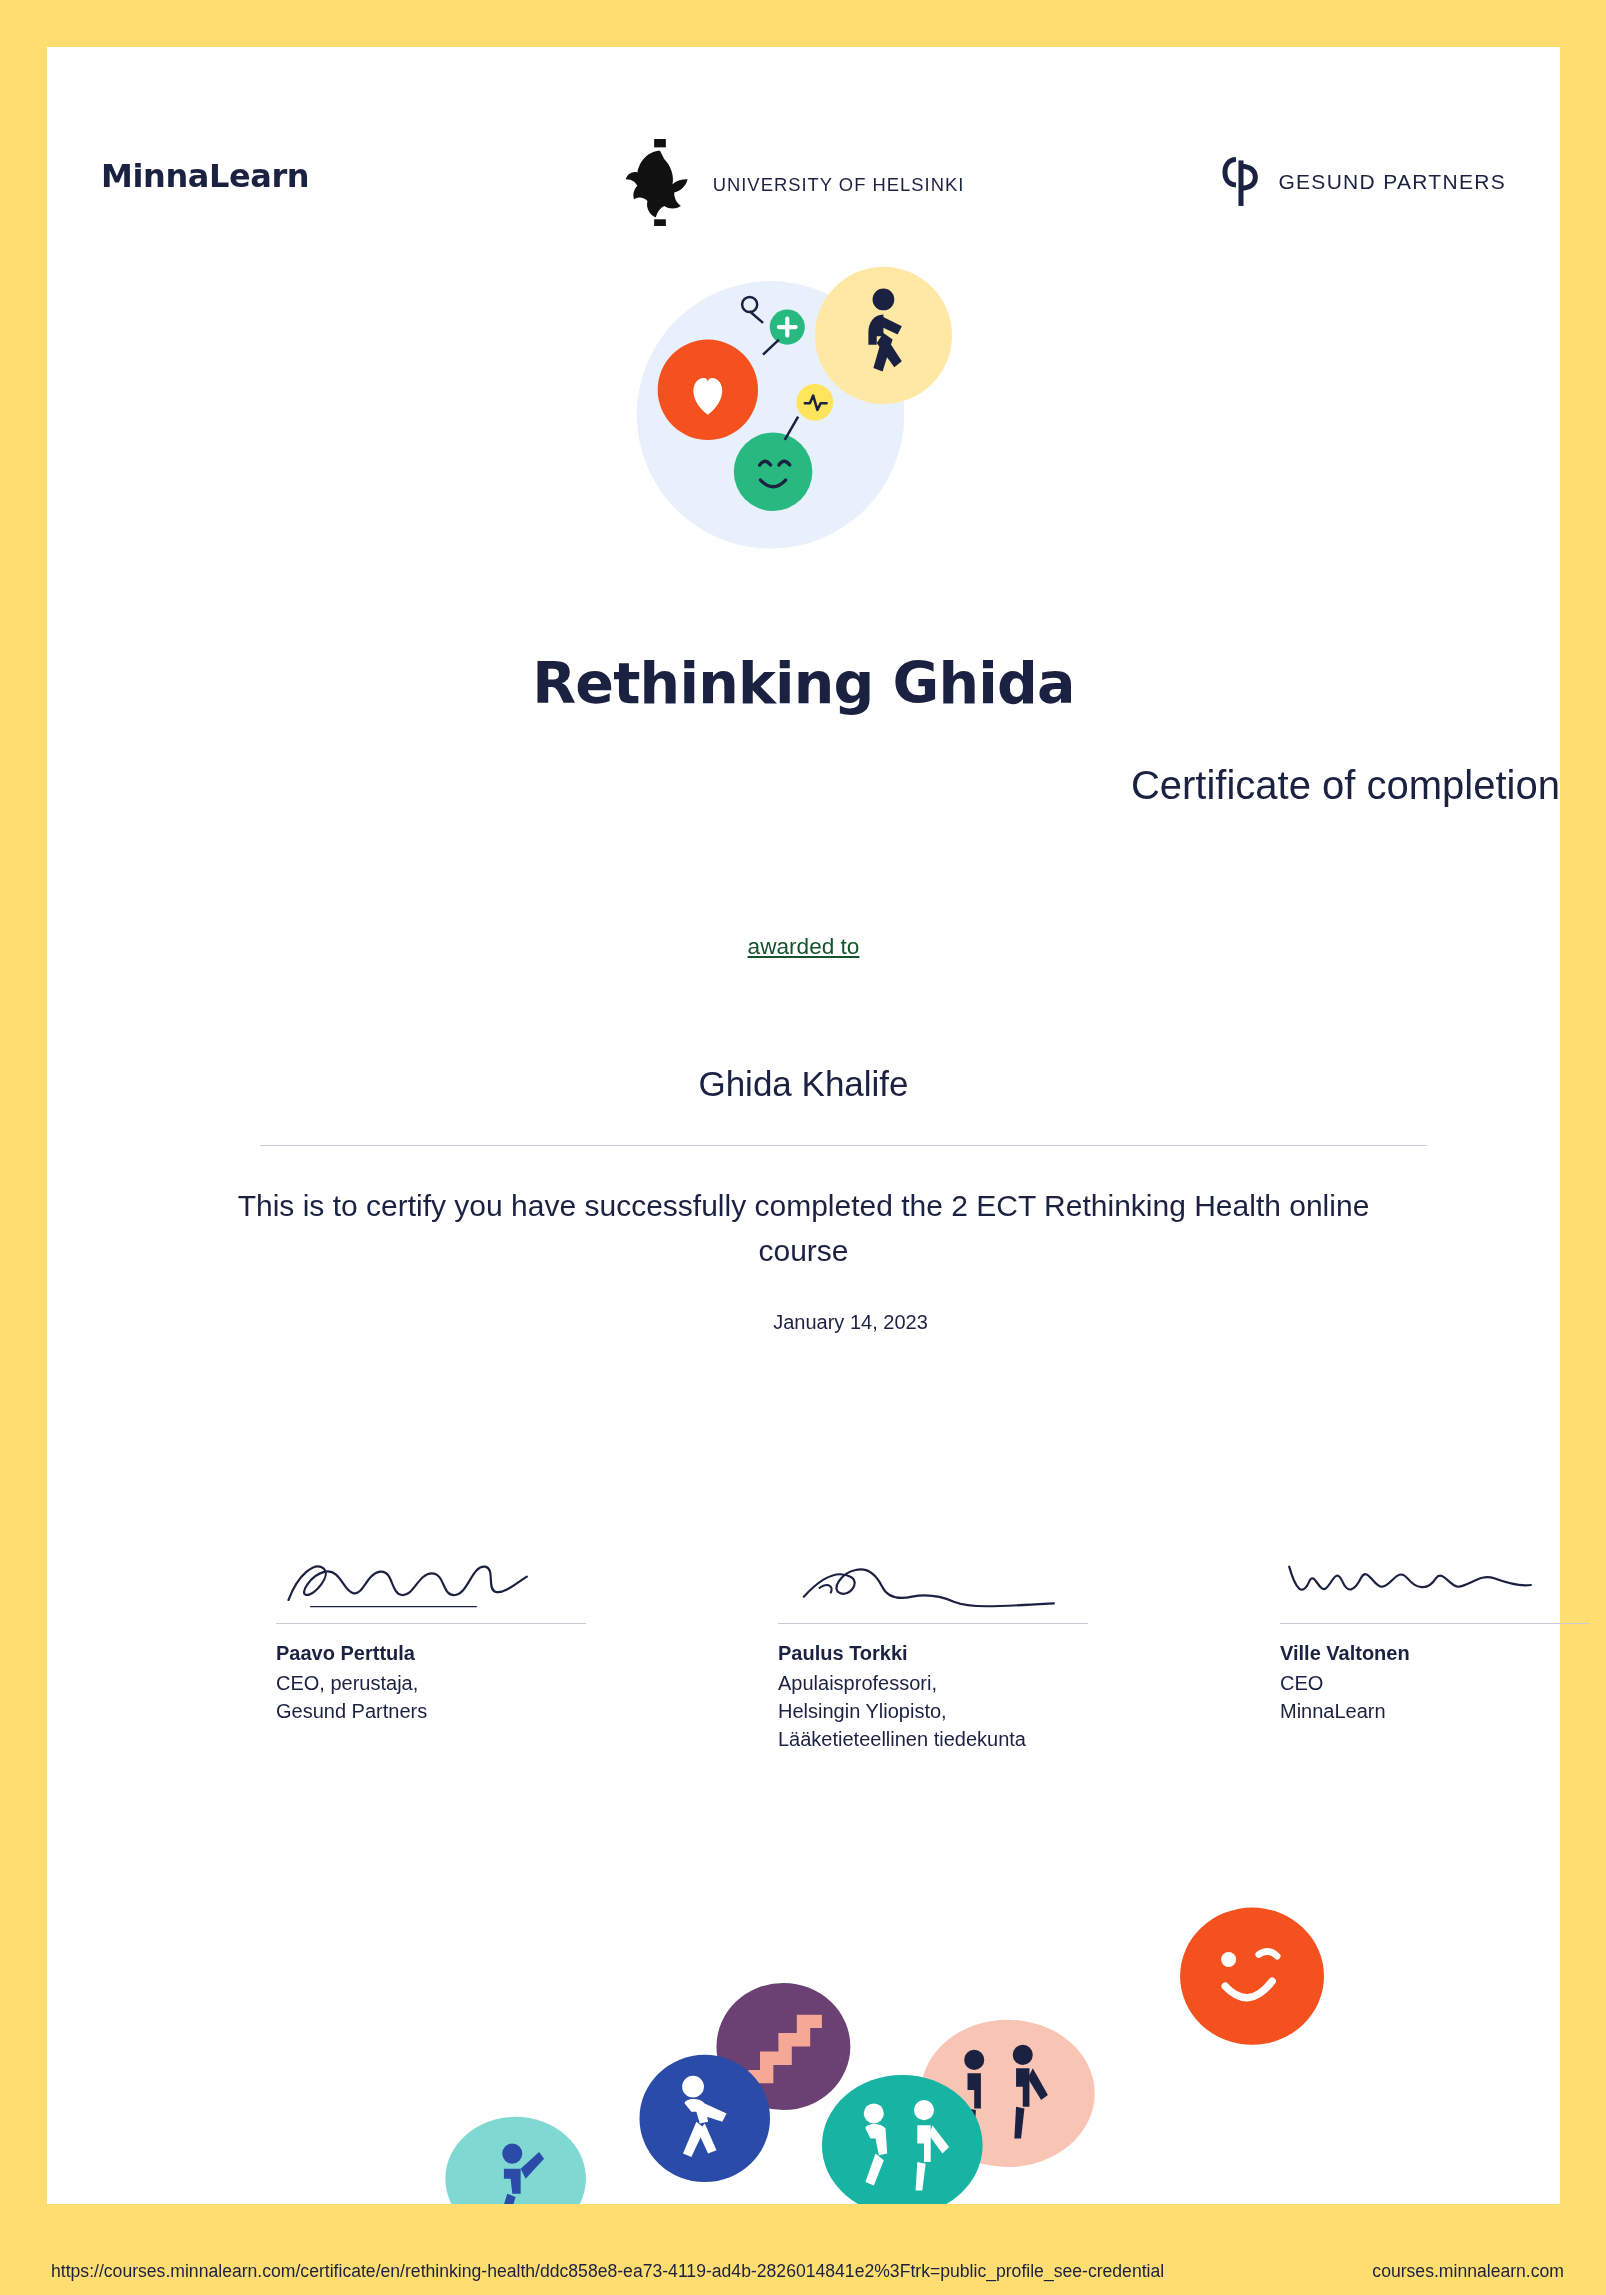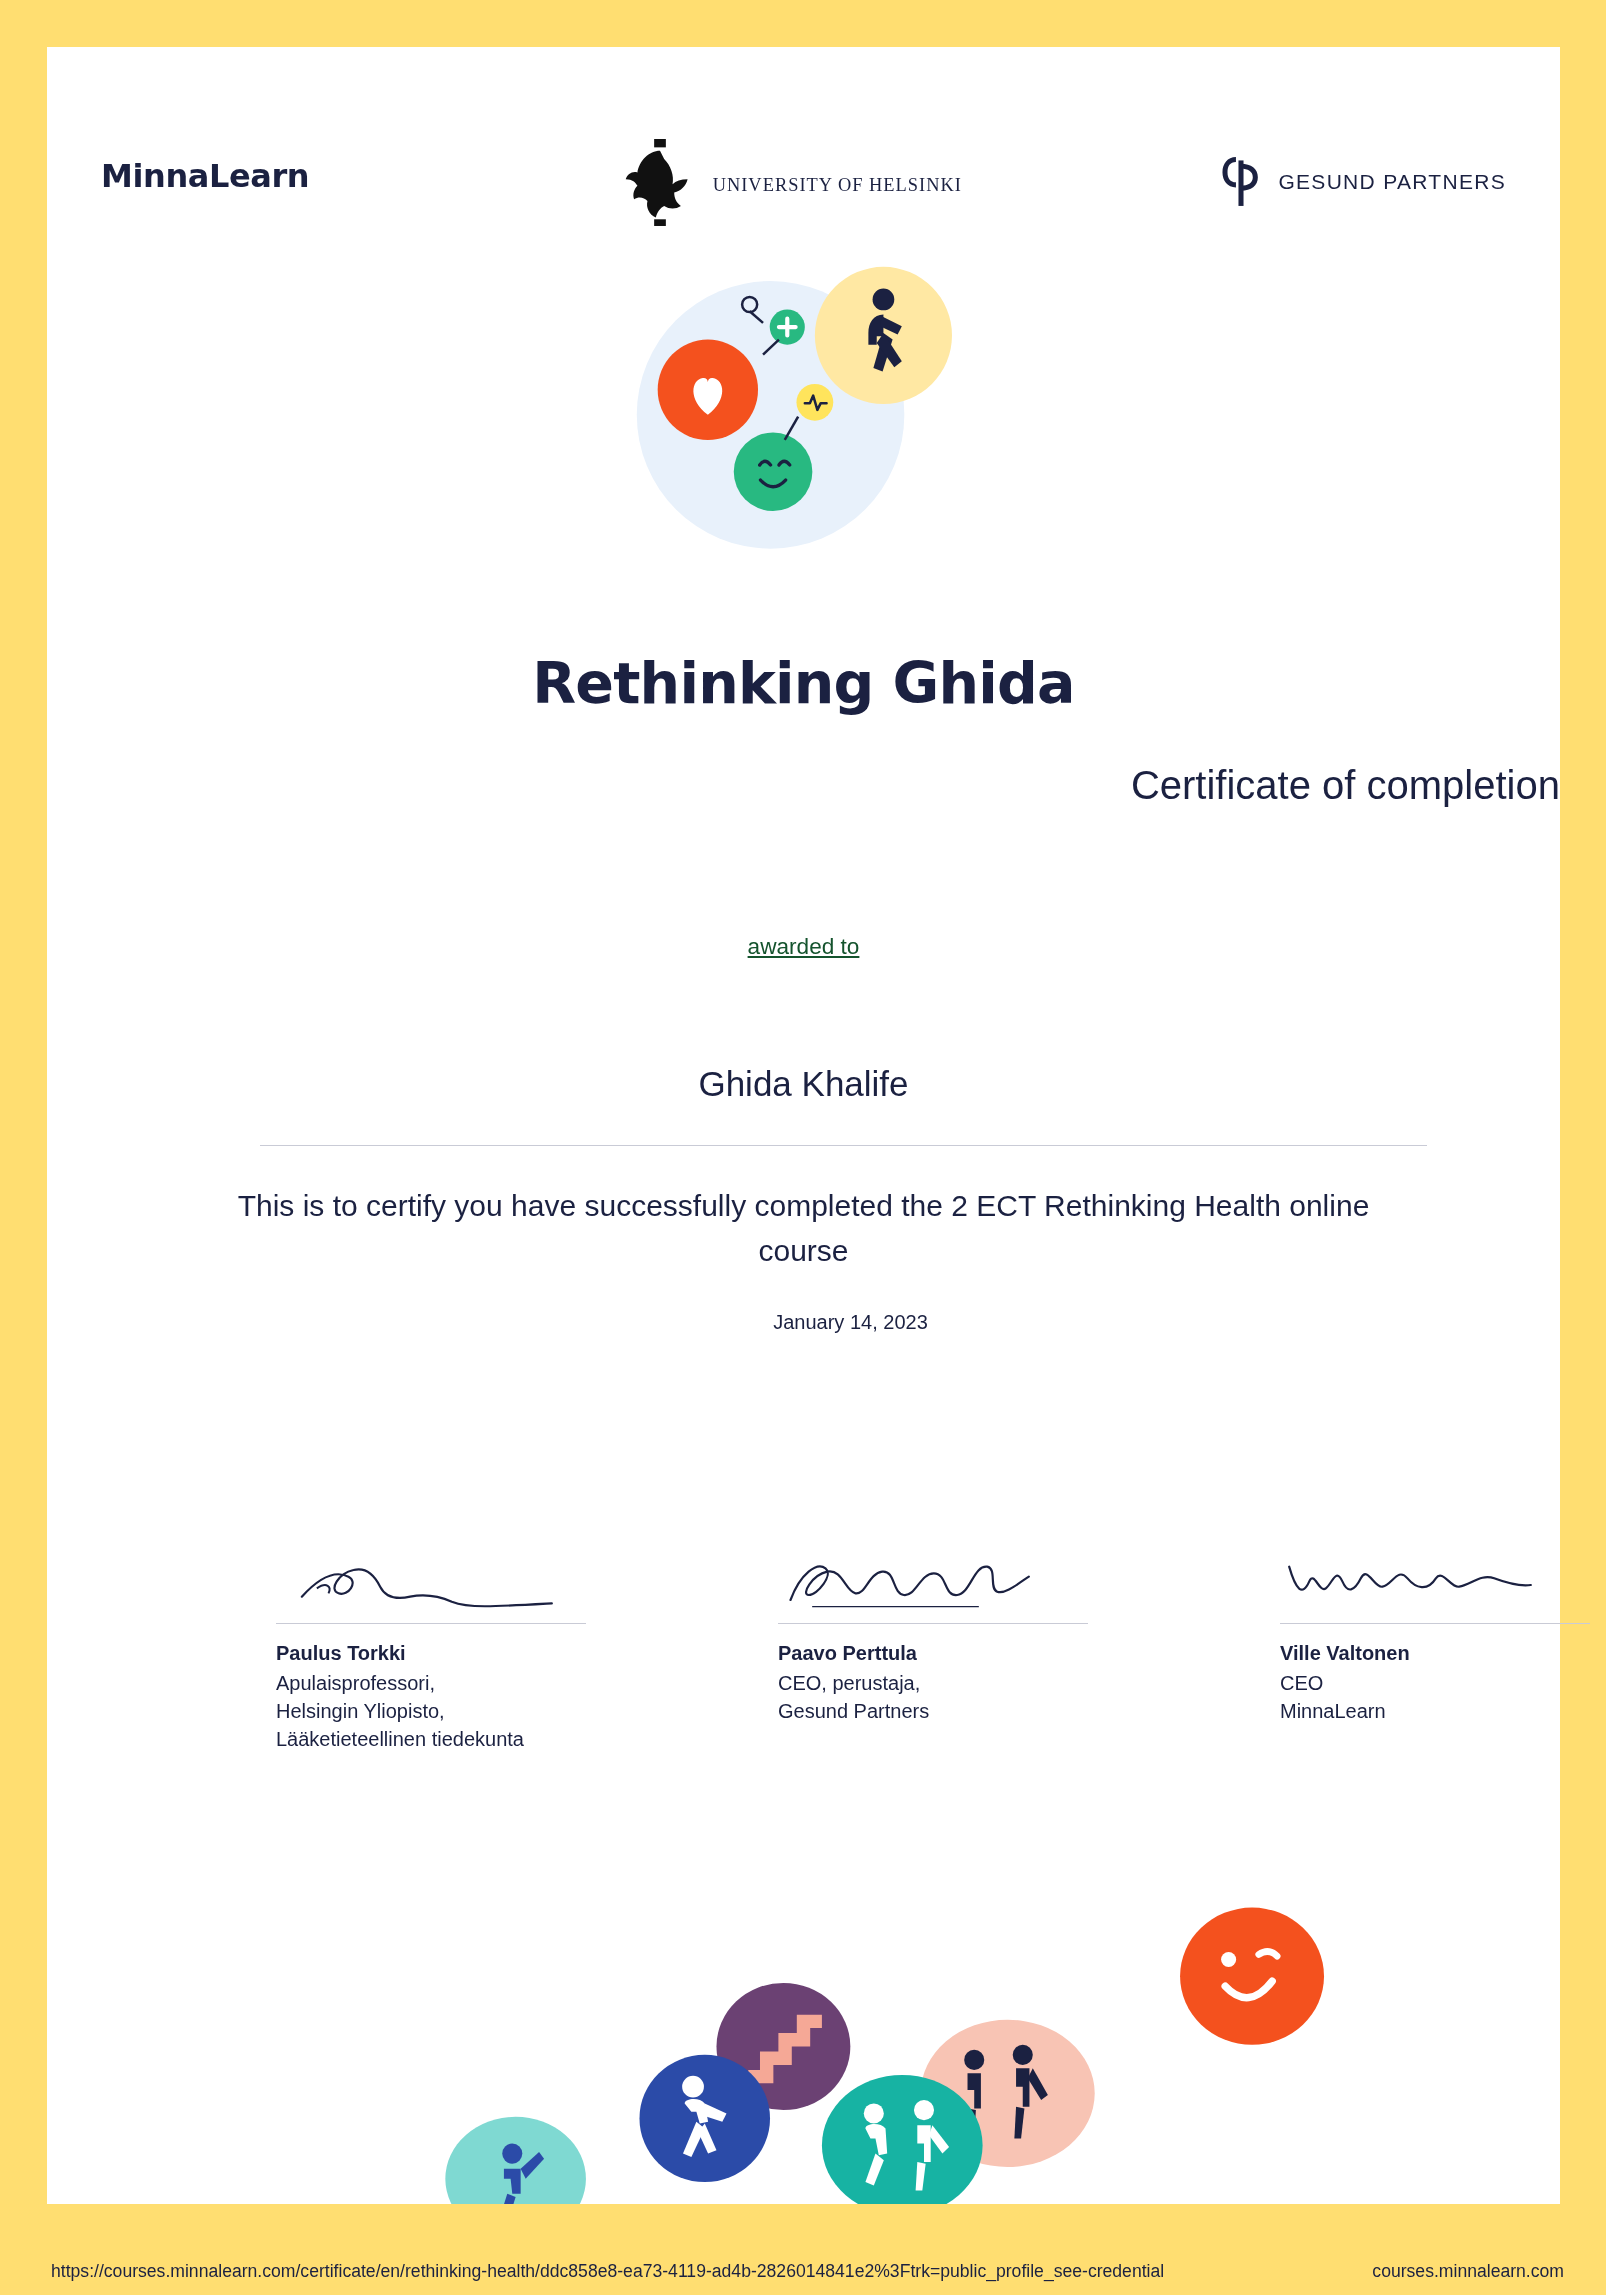--- a/index.html
+++ b/index.html
@@ -55,21 +55,21 @@
     top: 59px;
     display: flex;
     align-items: center;
     gap: 16.7px;
   }
   .logo-helsinki .hel-mark {
     width: 72px;
     height: 92px;
   }
   .logo-helsinki .hel-text {
-    font-family: Liberation Serif, serif;
+    font-family: Liberation Sans, sans-serif;
     font-size: 18.4px;
     letter-spacing: 1px;
     color: #1b2141;
     font-weight: 400;
     white-space: nowrap;
   }
   .logo-gesund {
     position: absolute;
     right: 54px;
     top: 72px;
@@ -303,51 +303,51 @@
 
     <div class="title">Rethinking Ghida</div>
     <div class="subtitle">Certificate of completion</div>
     <div class="awarded-label">awarded to</div>
     <div class="recipient">Ghida Khalife</div>
     <div class="divider"></div>
     <div class="statement">This is to certify you have successfully completed the 2 ECT  Rethinking Health online course</div>
     <div class="date">January 14, 2023</div>
 
     <div class="signatures">
+
+      <div class="sig-block">
+        <div class="sig-scribble">
+          <svg viewBox="0 0 370 90" width="310" height="75" aria-hidden="true">
+            <path d="M14 66 C26 34 46 20 56 28 C66 36 46 60 36 60 C26 60 40 36 58 32 C76 28 80 56 92 58 C104 60 108 34 124 32 C140 30 136 58 150 60 C164 62 170 34 186 34 C202 34 198 62 214 60 C230 58 234 24 250 26 C262 28 252 52 262 56 C272 60 290 44 300 38" stroke="#1b2141" stroke-width="2.6" fill="none" stroke-linecap="round"></path>
+            <path d="M40 74 L240 74" stroke="#1b2141" stroke-width="1.6" fill="none"></path>
+          </svg>
+        </div>
+        <div class="sig-line"></div>
+        <div class="sig-name">Paavo Perttula</div>
+        <div class="sig-role">CEO, perustaja,
+Gesund Partners</div>
+      </div>
 
       <div class="sig-block">
         <div class="sig-scribble">
           <svg viewBox="0 0 370 90" width="310" height="75" aria-hidden="true">
             <path d="M30 62 C50 40 70 30 86 38 C98 44 86 62 74 58 C62 54 74 34 92 30 C108 26 118 38 124 50 C130 62 142 66 160 62 C180 58 196 62 210 68 C230 76 260 74 330 70" stroke="#1b2141" stroke-width="2.6" fill="none" stroke-linecap="round"></path>
             <path d="M48 52 C60 44 66 50 62 58" stroke="#1b2141" stroke-width="2.4" fill="none"></path>
           </svg>
         </div>
         <div class="sig-line"></div>
         <div class="sig-name">Paulus Torkki</div>
         <div class="sig-role">Apulaisprofessori,
 Helsingin Yliopisto,
 Lääketieteellinen tiedekunta</div>
       </div>
 
       <div class="sig-block">
         <div class="sig-scribble">
           <svg viewBox="0 0 370 90" width="310" height="75" aria-hidden="true">
-            <path d="M14 66 C26 34 46 20 56 28 C66 36 46 60 36 60 C26 60 40 36 58 32 C76 28 80 56 92 58 C104 60 108 34 124 32 C140 30 136 58 150 60 C164 62 170 34 186 34 C202 34 198 62 214 60 C230 58 234 24 250 26 C262 28 252 52 262 56 C272 60 290 44 300 38" stroke="#1b2141" stroke-width="2.6" fill="none" stroke-linecap="round"></path>
-            <path d="M40 74 L240 74" stroke="#1b2141" stroke-width="1.6" fill="none"></path>
-          </svg>
-        </div>
-        <div class="sig-line"></div>
-        <div class="sig-name">Paavo Perttula</div>
-        <div class="sig-role">CEO, perustaja,
-Gesund Partners</div>
-      </div>
-
-      <div class="sig-block">
-        <div class="sig-scribble">
-          <svg viewBox="0 0 370 90" width="310" height="75" aria-hidden="true">
             <path d="M10 26 C18 54 26 62 34 44 C40 30 46 58 54 52 C62 46 66 26 74 44 C80 58 88 56 96 40 C104 24 112 52 122 50 C134 48 140 26 152 40 C162 52 176 56 186 40 C194 28 204 52 214 50 C228 48 240 34 256 40 C272 46 286 50 300 48" stroke="#1b2141" stroke-width="2.6" fill="none" stroke-linecap="round"></path>
           </svg>
         </div>
         <div class="sig-line"></div>
         <div class="sig-name">Ville Valtonen</div>
         <div class="sig-role">CEO
 MinnaLearn</div>
       </div>
     </div>
 

